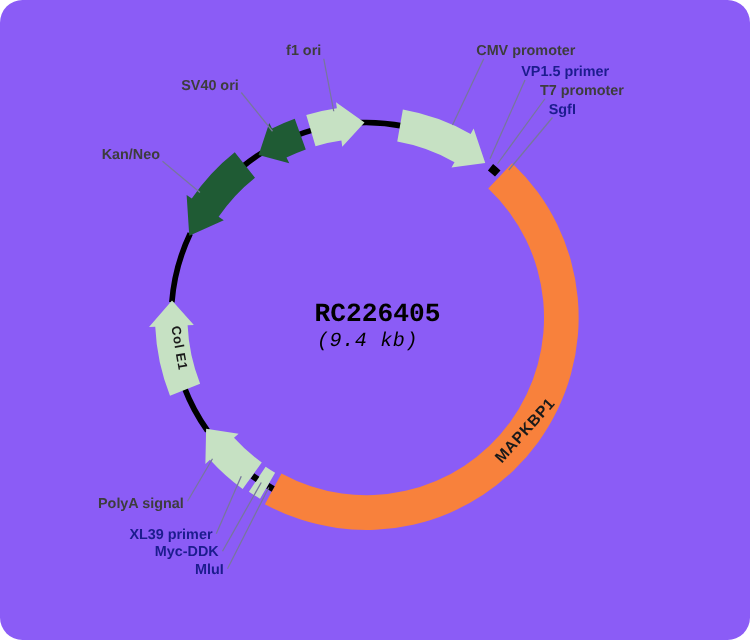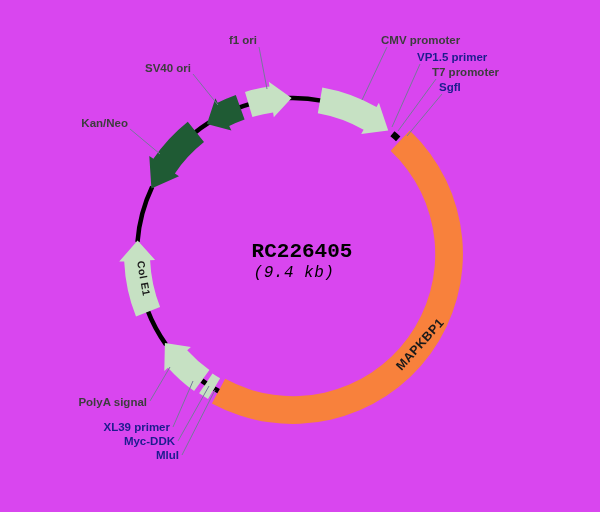--- a/index.html
+++ b/index.html
@@ -1,16 +1,16 @@
 <!DOCTYPE html>
 <html><head>
 <meta charset="utf-8">
 <style>
   html,body{margin:0;padding:0;background:#ffffff;}
-  .stage{position:relative;width:600px;height:512px;background:#d946ef;overflow:hidden;}
+  .stage{position:relative;width:600px;height:512px;background:#8b5cf6;overflow:hidden;border-radius:18px;}
   svg{display:block;}
   .callout{font-family:"Liberation Sans",sans-serif;font-weight:bold;font-size:11.5px;}
   .bandlabel{font-family:"Liberation Sans",sans-serif;font-weight:bold;letter-spacing:0.5px;}
   .title{font-family:"Liberation Mono",monospace;font-weight:bold;font-size:21px;}
   .subtitle{font-family:"Liberation Mono",monospace;font-style:italic;font-size:16px;letter-spacing:0.5px;}
 </style>
 </head>
 <body>
 
 <div class="stage">

